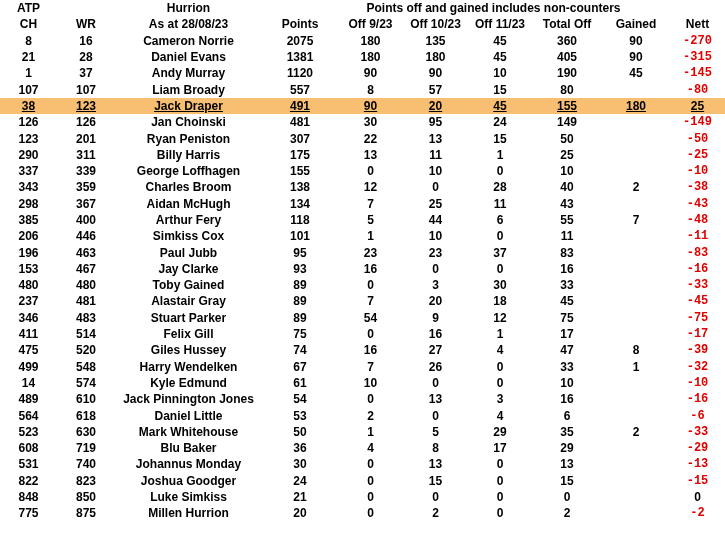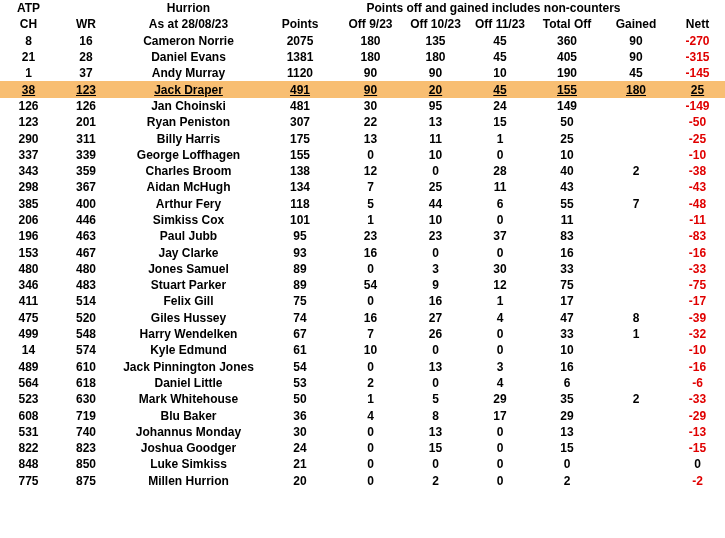--- a/index.html
+++ b/index.html
@@ -20,21 +20,21 @@
   }
   .sheet td {
     padding: 0;
     height: 16.3px;
     text-align: center;
     vertical-align: middle;
     white-space: nowrap;
     overflow: hidden;
   }
   tr.hl td { background: var(--hl, #F8BE72); text-decoration: underline; }
-  td.neg { color: var(--neg, #E00000); }
+  td.neg { color: var(--neg, #E00000); font-family: Liberation Mono, monospace; }
 </style>
 </head>
 <body style="background: rgb(255, 255, 255); color: rgb(0, 0, 0);">
 
 <table class="sheet">
   <colgroup>
     <col style="width:57px">
       <col style="width:58px">
       <col style="width:147px">
     <col style="width:76px">
@@ -95,20 +95,32 @@
         <td>37</td>
         <td>Andy Murray</td>
         <td>1120</td>
         <td>90</td>
         <td>90</td>
         <td>10</td>
         <td>190</td>
         <td>45</td>
         <td class="neg">-145</td>
       </tr>
+      <tr>
+        <td>107</td>
+        <td>107</td>
+        <td>Liam Broady</td>
+        <td>557</td>
+        <td>8</td>
+        <td>57</td>
+        <td>15</td>
+        <td>80</td>
+        <td></td>
+        <td class="neg">-80</td>
+      </tr>
       <tr class="hl">
         <td>38</td>
         <td>123</td>
         <td>Jack Draper</td>
         <td>491</td>
         <td>90</td>
         <td>20</td>
         <td>45</td>
         <td>155</td>
         <td>180</td>
@@ -230,28 +242,40 @@
         <td>16</td>
         <td>0</td>
         <td>0</td>
         <td>16</td>
         <td></td>
         <td class="neg">-16</td>
       </tr>
       <tr>
         <td>480</td>
         <td>480</td>
-        <td>Jones Samuel</td>
+        <td>Toby Gained</td>
         <td>89</td>
         <td>0</td>
         <td>3</td>
         <td>30</td>
         <td>33</td>
         <td></td>
         <td class="neg">-33</td>
+      </tr>
+      <tr>
+        <td>237</td>
+        <td>481</td>
+        <td>Alastair Gray</td>
+        <td>89</td>
+        <td>7</td>
+        <td>20</td>
+        <td>18</td>
+        <td>45</td>
+        <td></td>
+        <td class="neg">-45</td>
       </tr>
       <tr>
         <td>346</td>
         <td>483</td>
         <td>Stuart Parker</td>
         <td>89</td>
         <td>54</td>
         <td>9</td>
         <td>12</td>
         <td>75</td>

